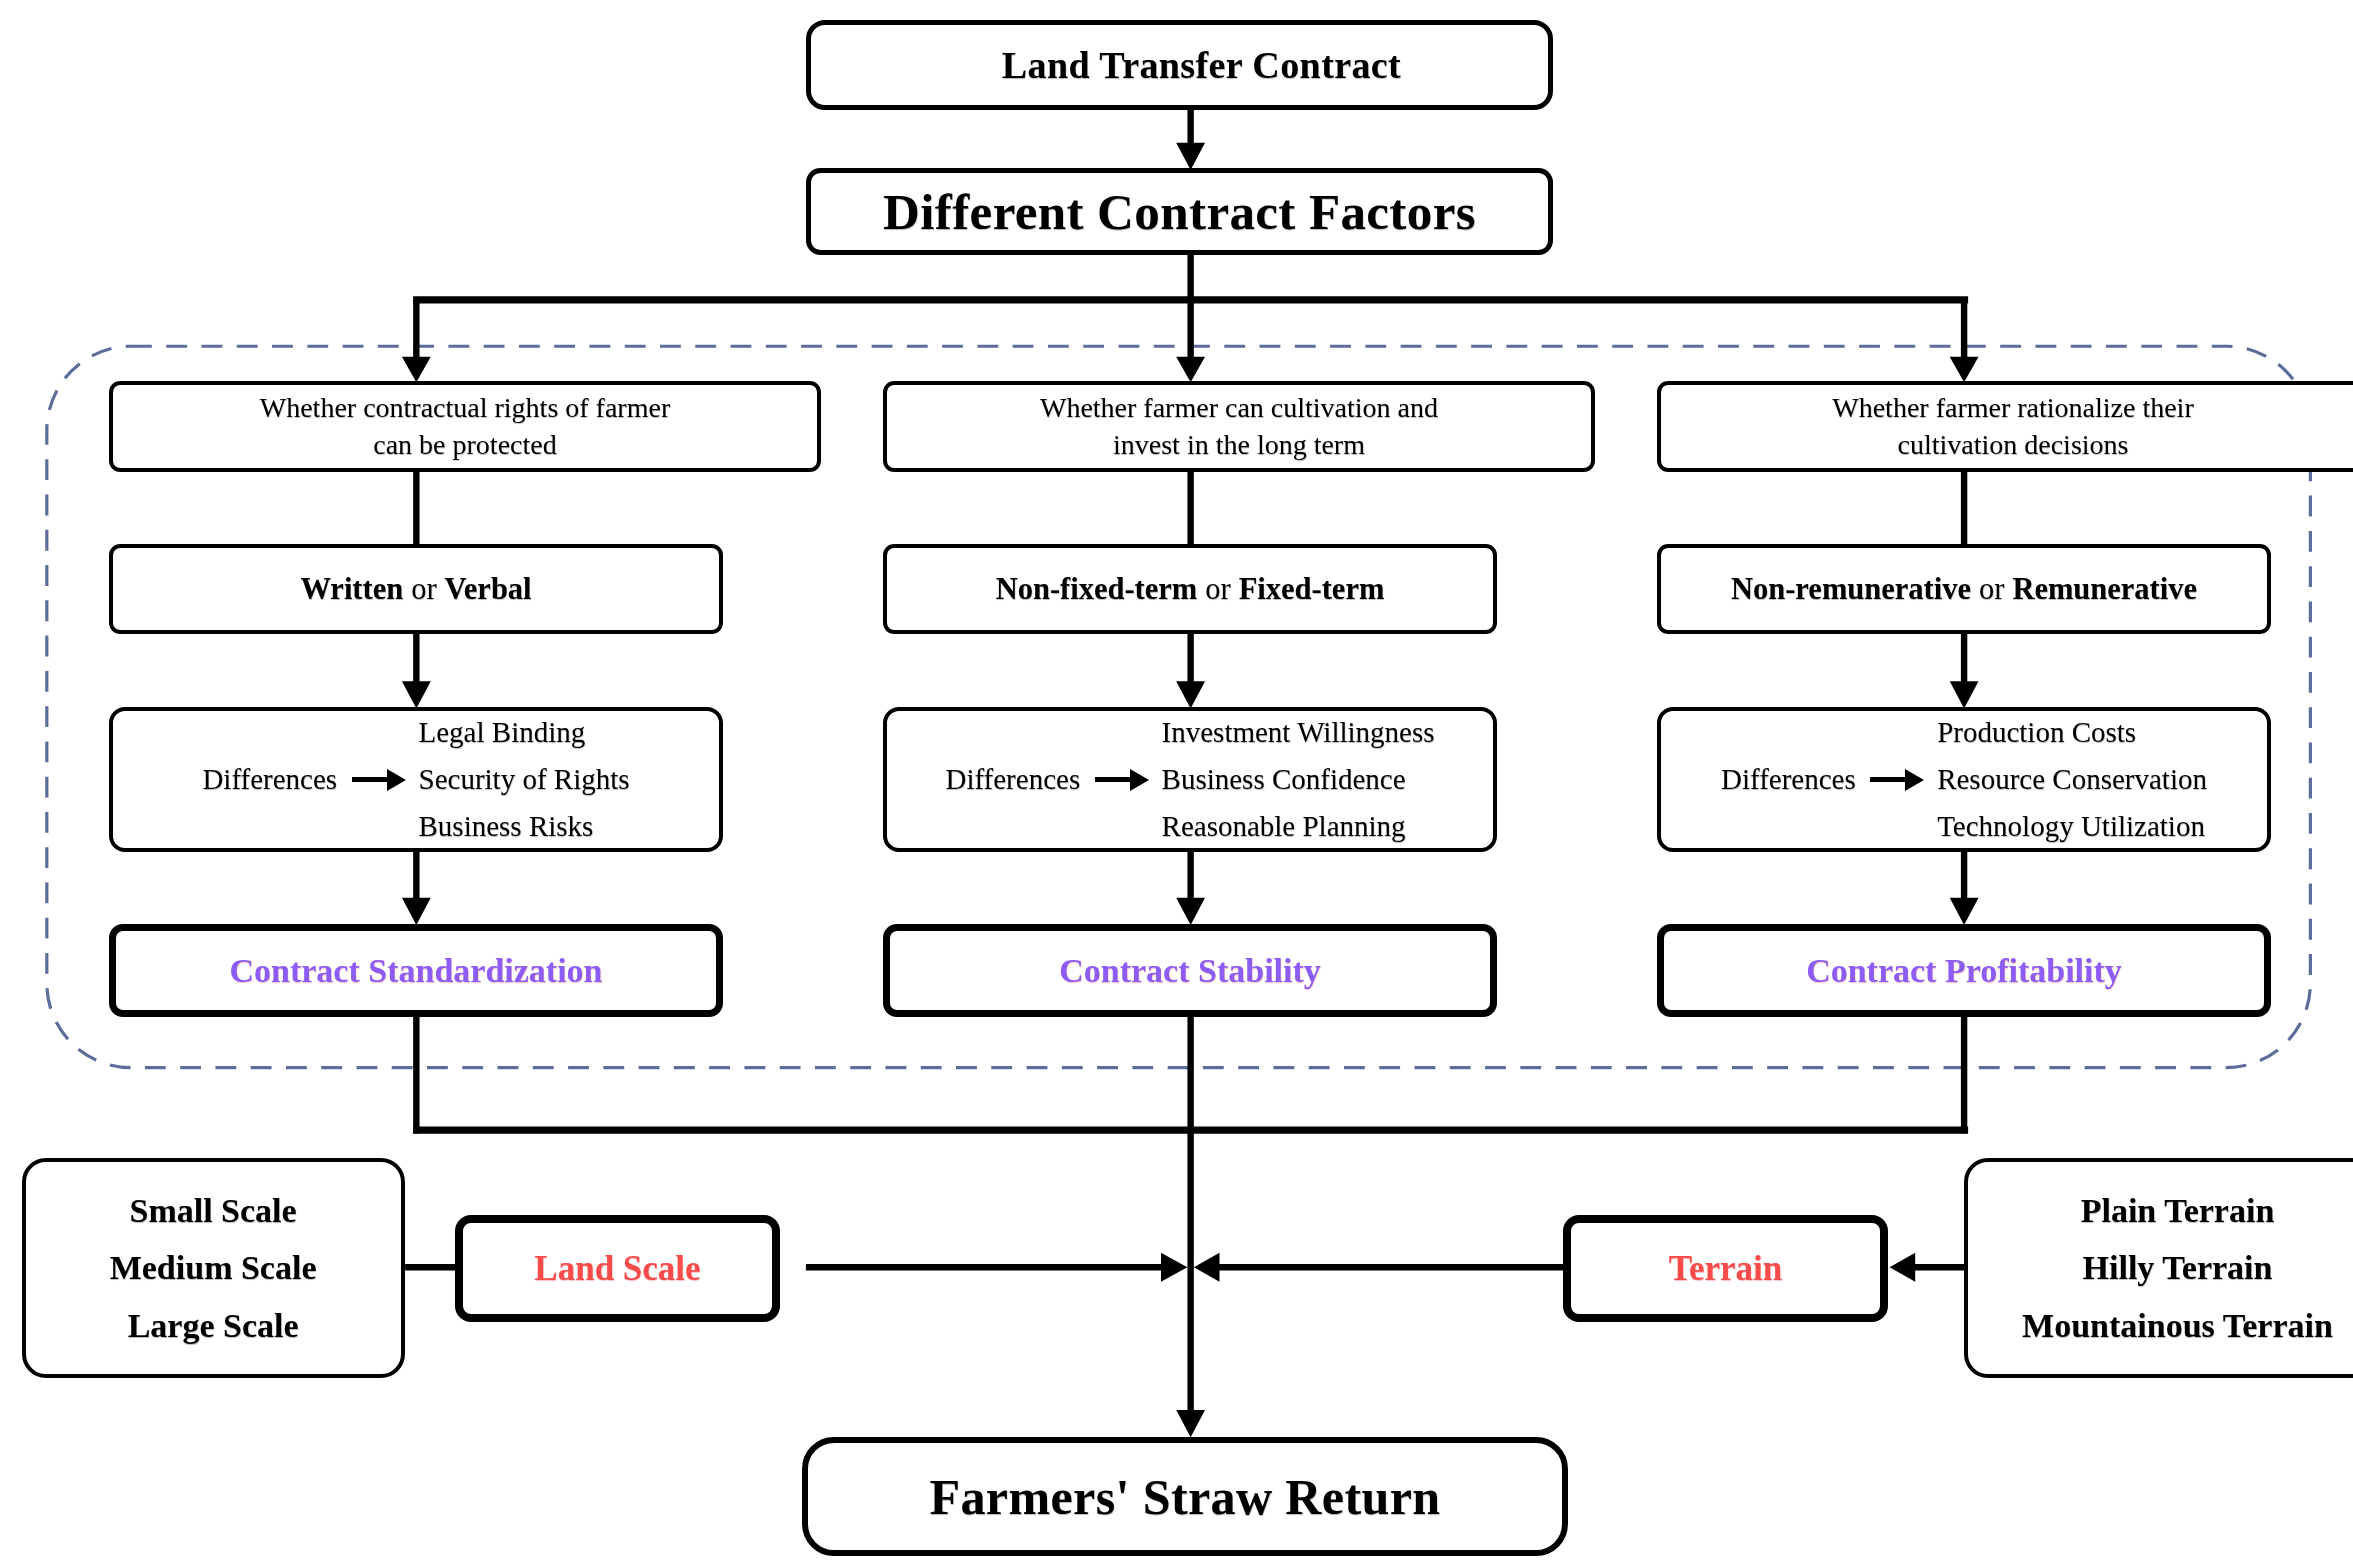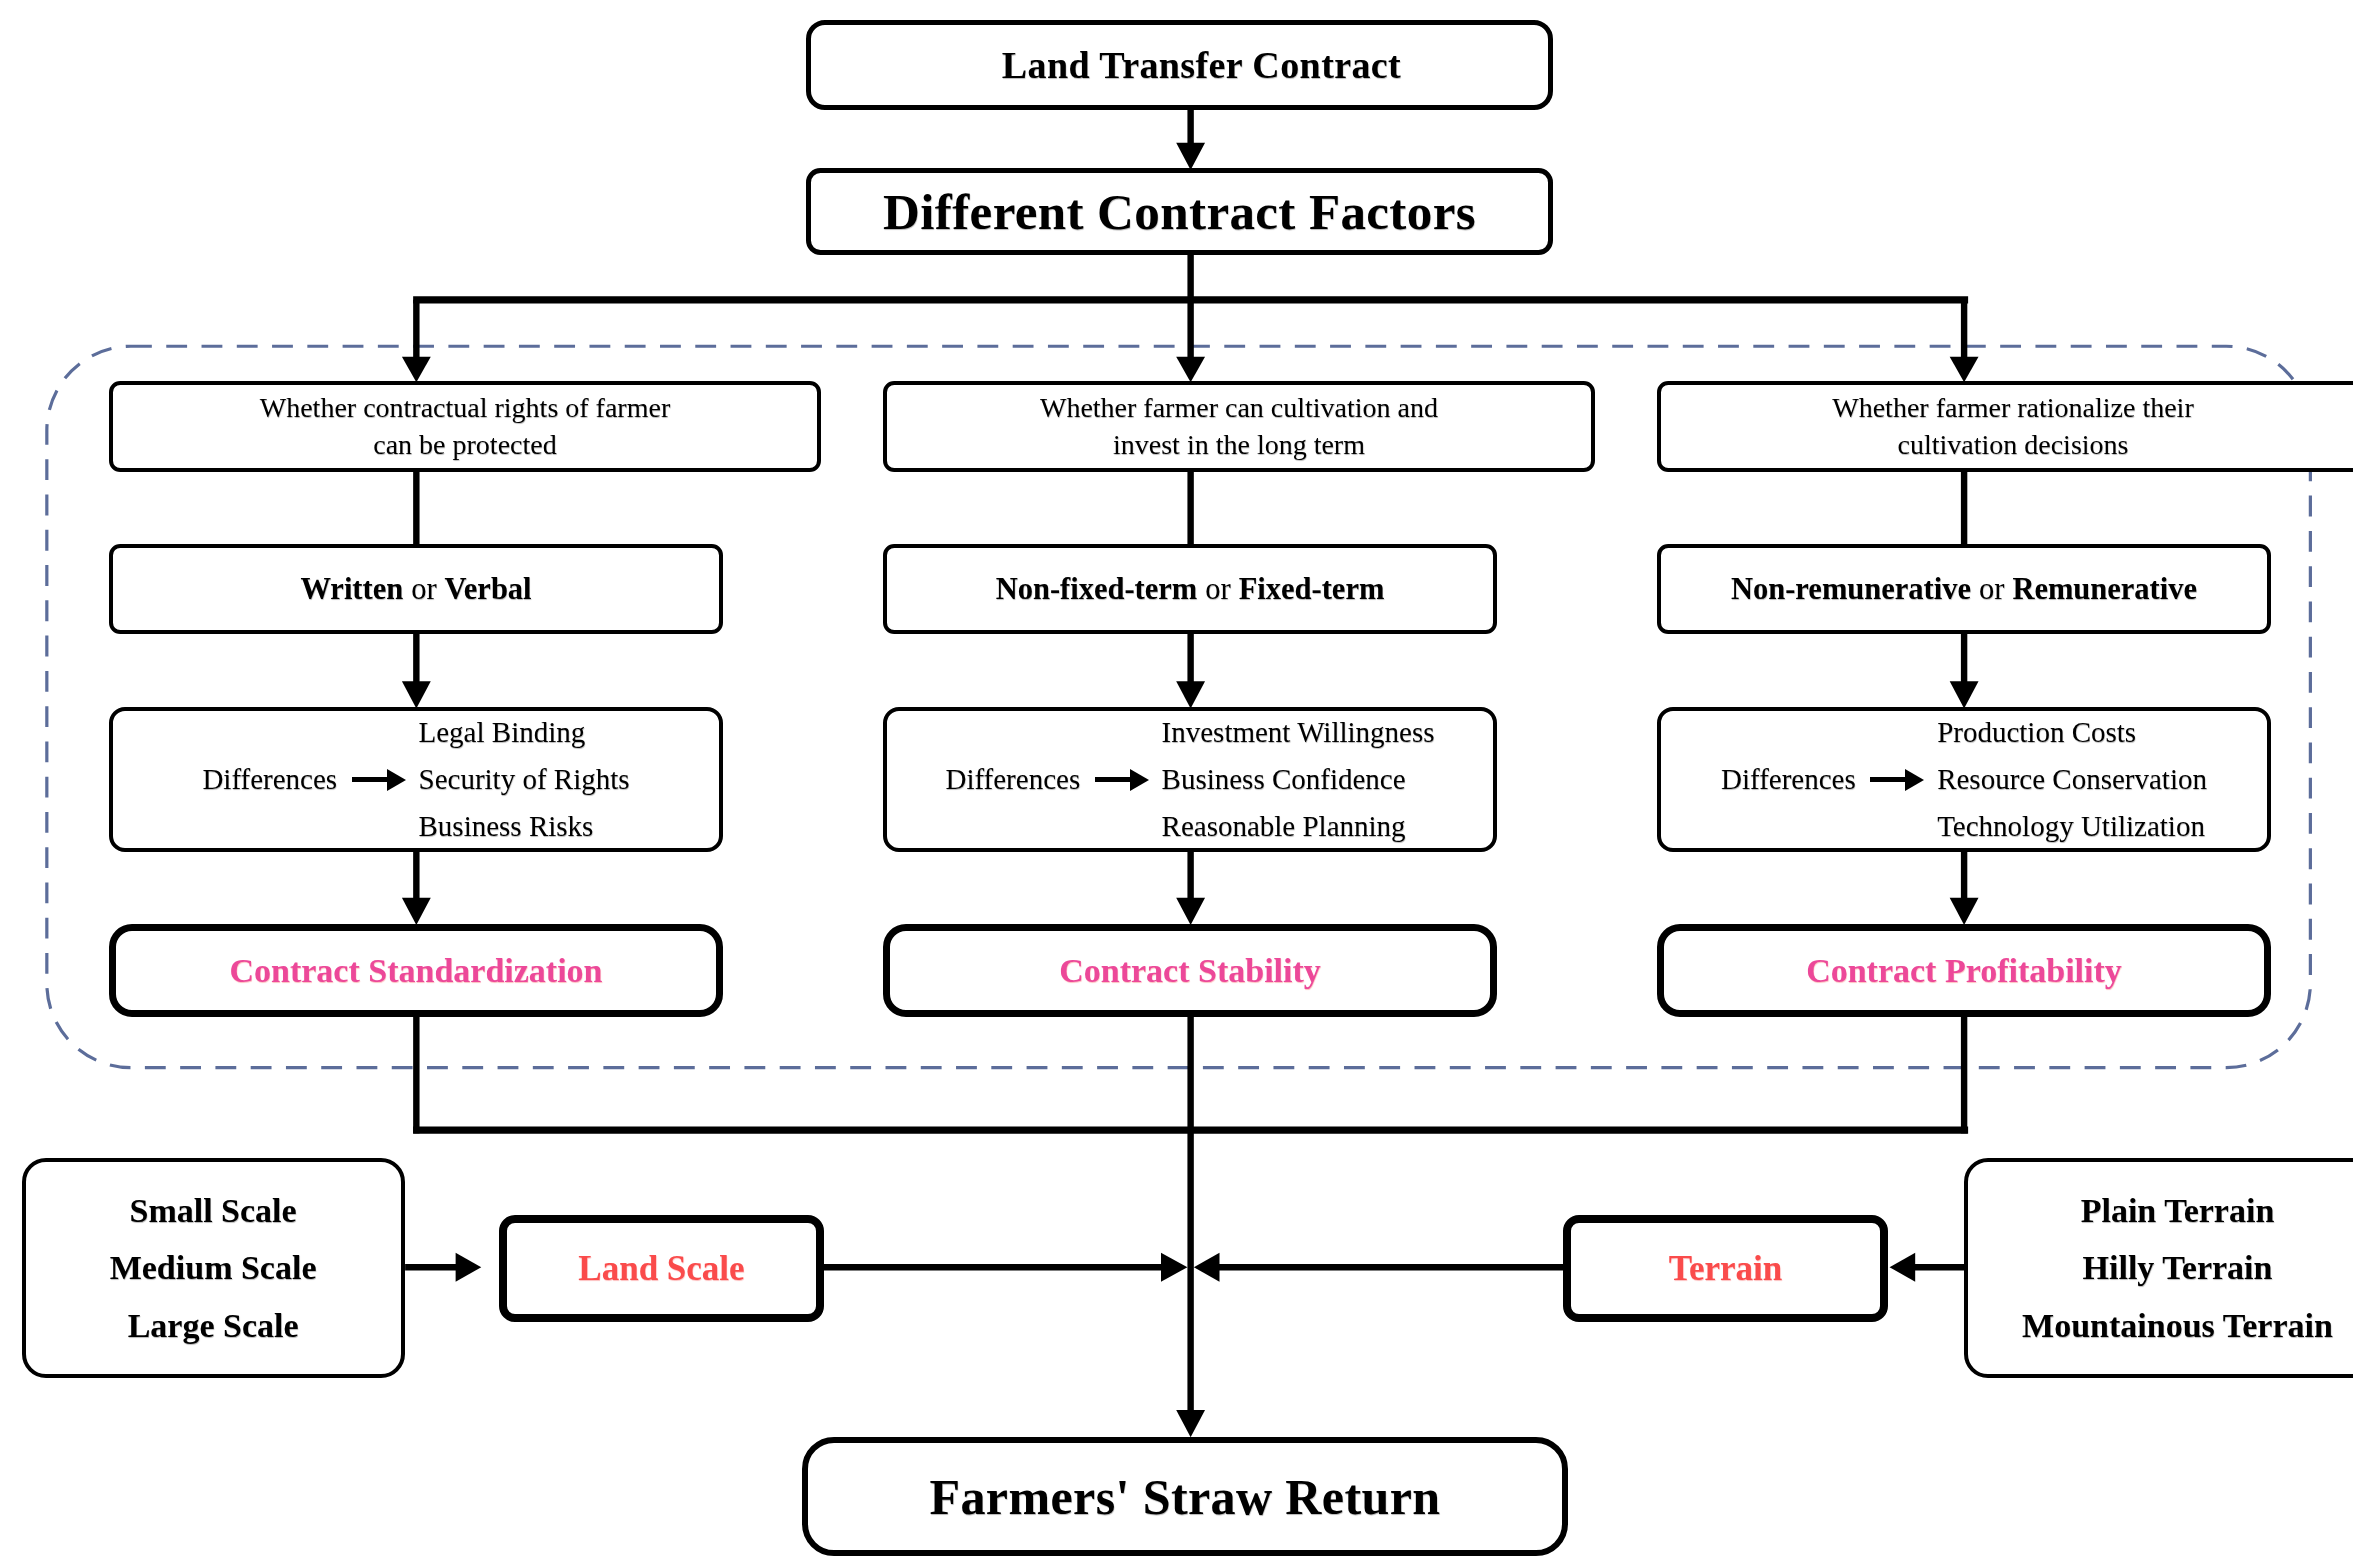--- a/index.html
+++ b/index.html
@@ -31,34 +31,34 @@
   .diffbox { top: 707px; width: 614px; height: 145px; font-size: 29px; border-radius: 16px; }
   .diff-inner { display: flex; flex-direction: row; align-items: center; justify-content: center; gap: 14.4px; width: 100%; }
   .diff-items { text-align: left; line-height: 1.62; white-space: nowrap; }
   .diff-items span { display: block; }
   .mini-arrow { position: relative; display: inline-block; width: 35px; height: 5.6px; background: #000; margin-right: 17.6px; flex: 0 0 auto; }
   .mini-arrow::after {
     content: ""; position: absolute; left: 35px; top: 50%; transform: translateY(-50%);
     width: 0; height: 0; border-left: 19px solid #000;
     border-top: 11.2px solid transparent; border-bottom: 11.2px solid transparent;
   }
-  .outbox { top: 924px; width: 614px; height: 93px; border-width: 7.2px; border-radius: 23px;
-            font-size: 34px; font-weight: bold; color: #ec4899;
+  .outbox { top: 924px; width: 614px; height: 93px; border-width: 7.2px; border-radius: 14px;
+            font-size: 34px; font-weight: bold; color: #8b5cf6;
             text-shadow: 0.5px 0.5px 0.8px rgba(250,75,75,0.35); }
 
   .listbox { width: 383px; height: 220px; border-width: 4.8px; border-radius: 24px;
              font-size: 34px; font-weight: bold; justify-content: space-evenly; padding: 10px 0; }
   .listbox span { display: block; }
   .box-scales   { left: 21.6px;   top: 1158px; }
   .box-terrains { left: 1964px; top: 1158px; width: 427px; }
 
   .factorbox { top: 1215px; width: 325px; height: 107px; border-width: 8px; border-radius: 16px;
                font-size: 35px; font-weight: bold; color: #FA4B4B;
                text-shadow: 0.5px 0.5px 0.8px rgba(250,75,75,0.35); }
-  .box-landscale { left: 499px; }
+  .box-landscale { left: 455px; }
   .box-terrain   { left: 1563px; }
 
   .box-result { left: 802px; top: 1437px; width: 766px; height: 119px; border-width: 6.4px; border-radius: 32px;
                 font-size: 50px; font-weight: bold; letter-spacing: 0.4px; }
 </style>
 </head>
 <body>
 
 <div id="stage">
 

